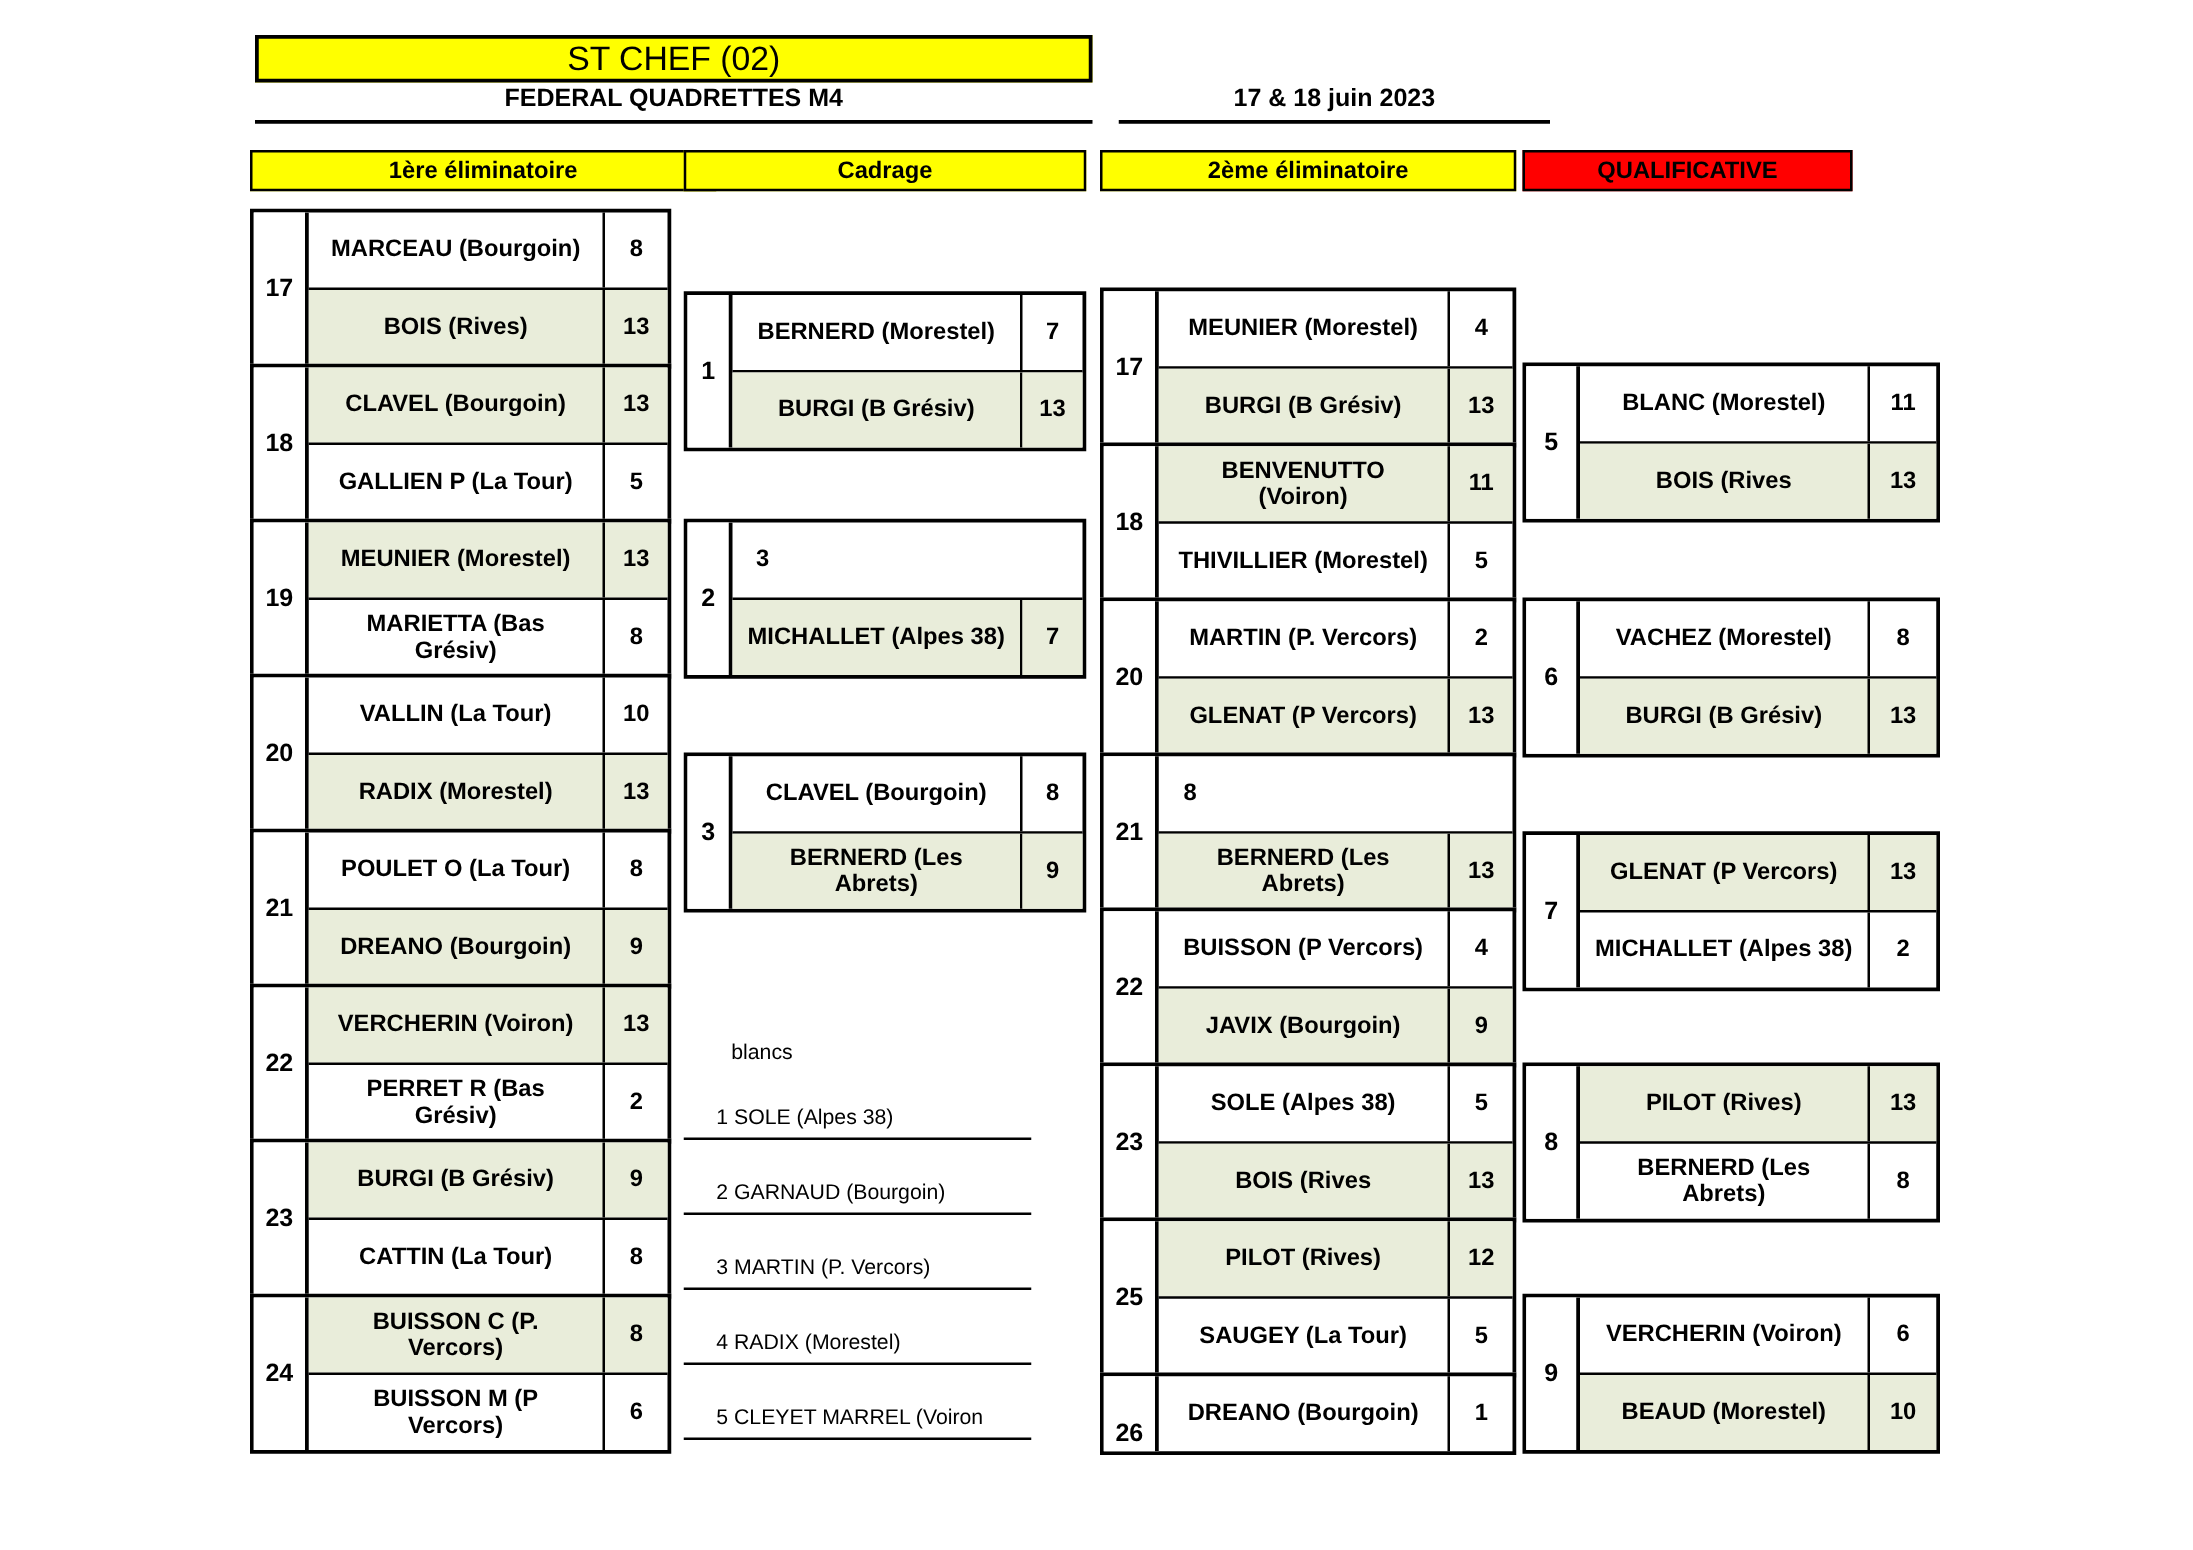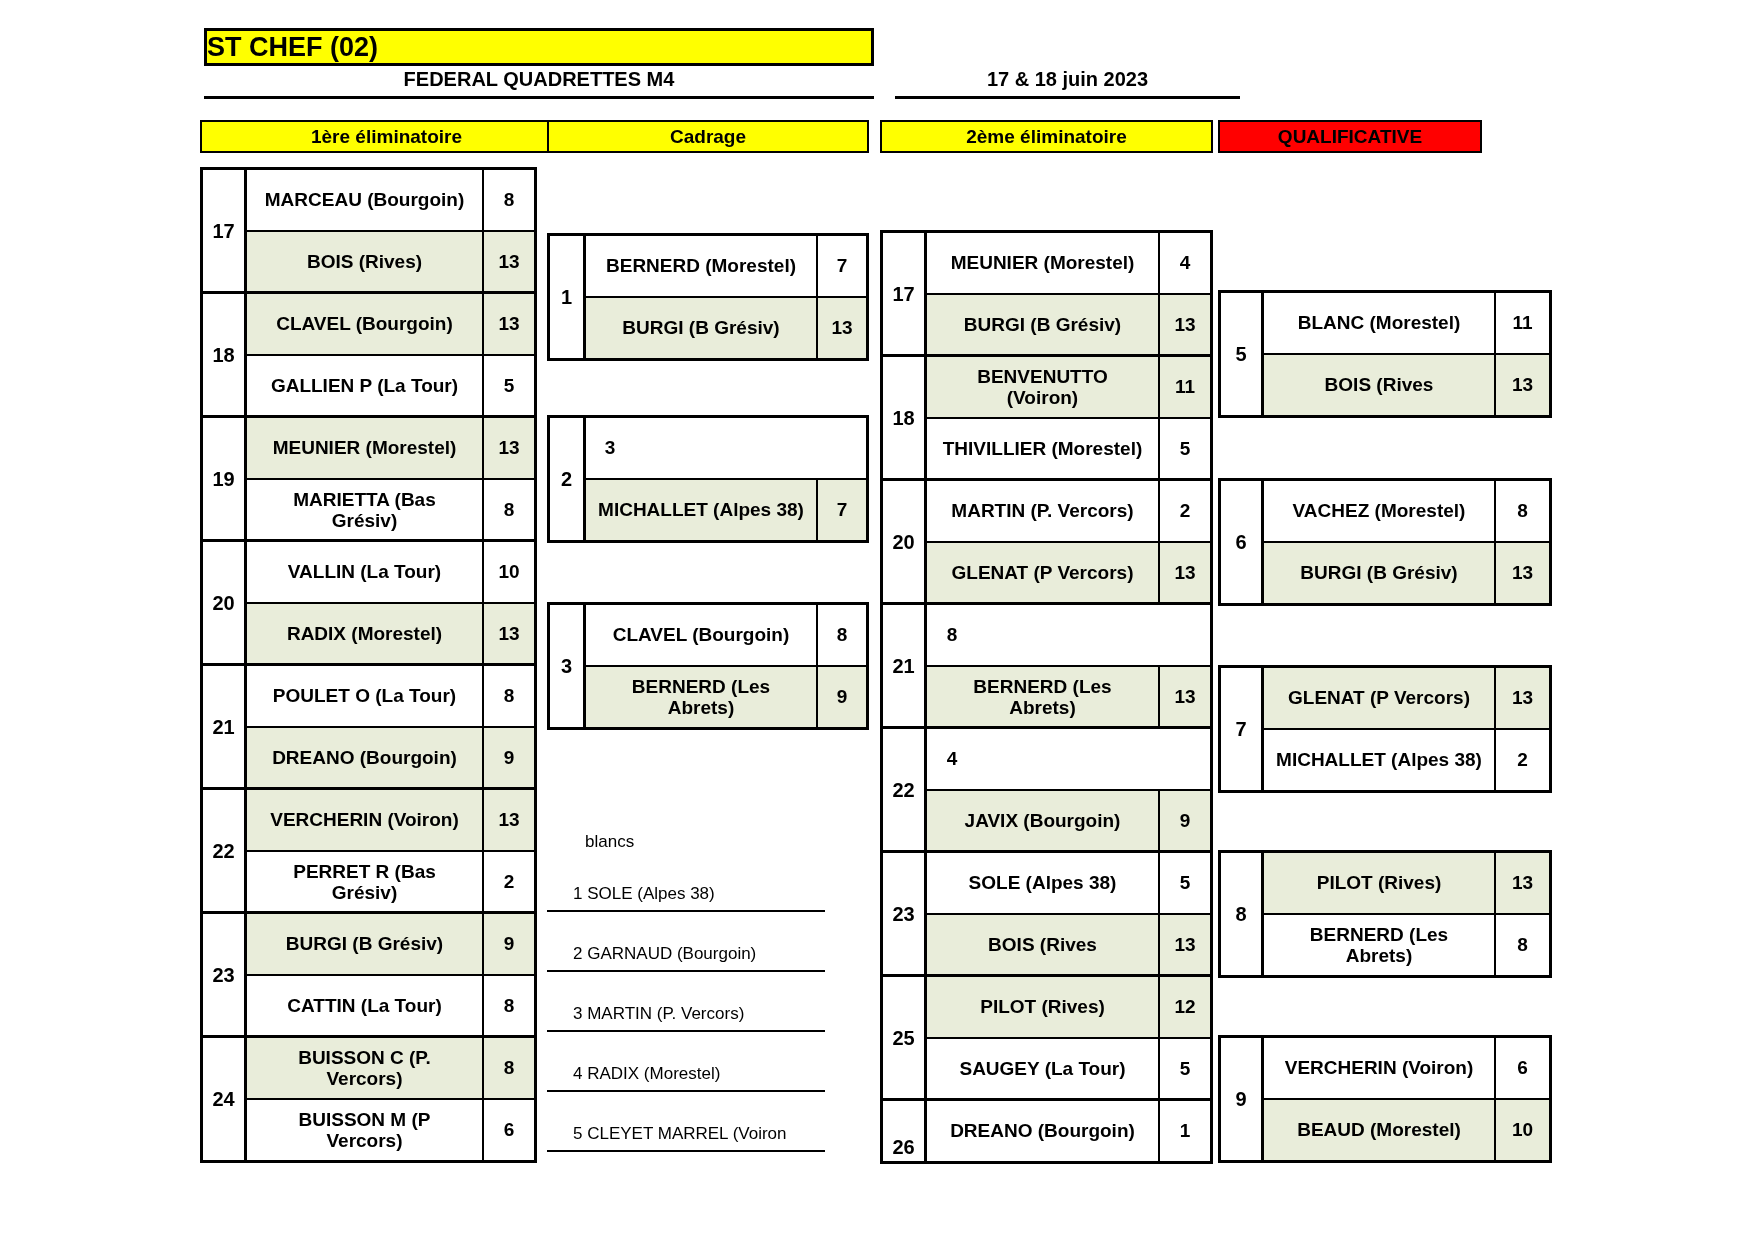--- a/index.html
+++ b/index.html
@@ -1,20 +1,20 @@
 <!DOCTYPE html>
 <html><head>
 <meta charset="utf-8">
 <style>
   html,body{margin:0;padding:0;background:#fff;}
   .page{position:relative;width:1754px;height:1240px;background:#ffffff;overflow:hidden;
         font-family:"Liberation Sans",sans-serif;color:#000;}
   .titlebox{position:absolute;left:204px;top:28px;width:670px;height:38px;background:#ffff00;
-        border:3px solid #000;box-sizing:border-box;display:flex;align-items:center;
-        font-weight:bold;font-size:27px;}
+        border:3px solid #000;box-sizing:border-box;display:flex;align-items:center;justify-content:center;
+        font-weight:normal;font-size:27px;}
   .subtitle{position:absolute;left:204px;top:64px;width:670px;height:30px;display:flex;
         align-items:center;justify-content:center;font-weight:bold;font-size:20px;}
   .datebox{position:absolute;left:895px;top:64px;width:345px;height:30px;display:flex;
         align-items:center;justify-content:center;font-weight:bold;font-size:20px;}
   .rule{position:absolute;height:0;border-top:3px solid #000;}
   .rule-left{left:204px;top:96px;width:670px;}
   .rule-right{left:895px;top:96px;width:345px;}
   .colhead{position:absolute;top:120px;height:33px;border:2px solid #000;box-sizing:border-box;
         display:flex;align-items:center;justify-content:center;font-weight:bold;font-size:19px;}
   .colhead.yellow{background:#ffff00;}
@@ -251,20 +251,21 @@
             <div class="name win">BERNERD (Les
 Abrets)</div>
             <div class="score win" style="width: 50px;">13</div>
           </div>
         </div>
       </div>
       <div class="match" style="left: 880px; top: 726px; width: 333px; height: 128px;">
         <div class="numcell" style="width: 44px;">22</div>
         <div class="mrows">
           <div class="mrow">
+            <div class="name">BUISSON (P Vercors)</div>
             <div class="score" style="width: 50px;">4</div>
           </div>
           <div class="mrow">
             <div class="name win">JAVIX (Bourgoin)</div>
             <div class="score win" style="width: 50px;">9</div>
           </div>
         </div>
       </div>
       <div class="match" style="left: 880px; top: 850px; width: 333px; height: 128px;">
         <div class="numcell" style="width: 44px;">23</div>

